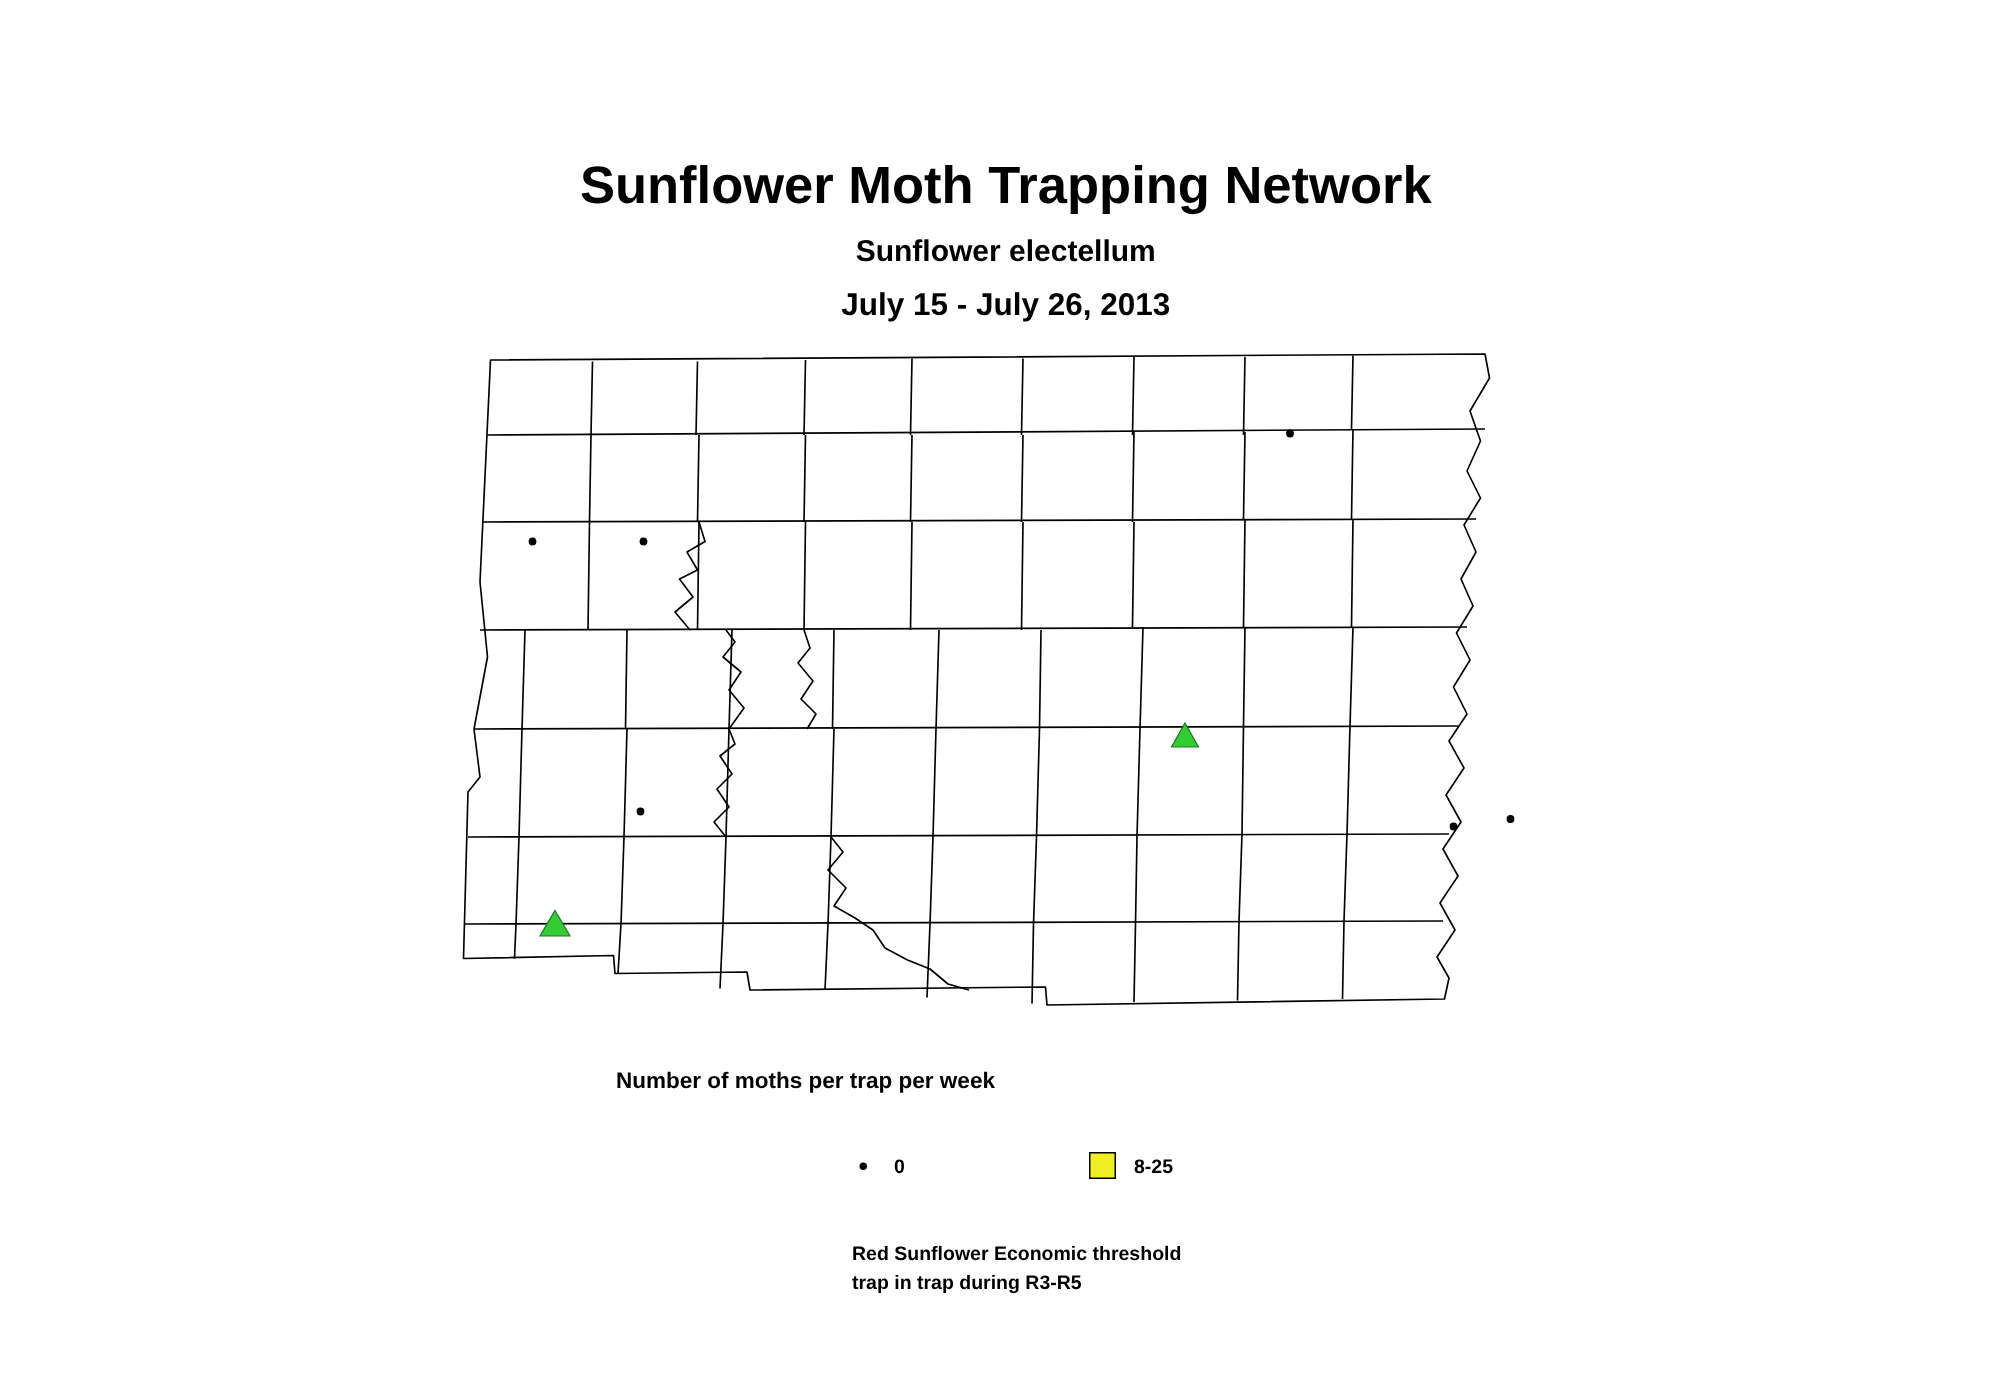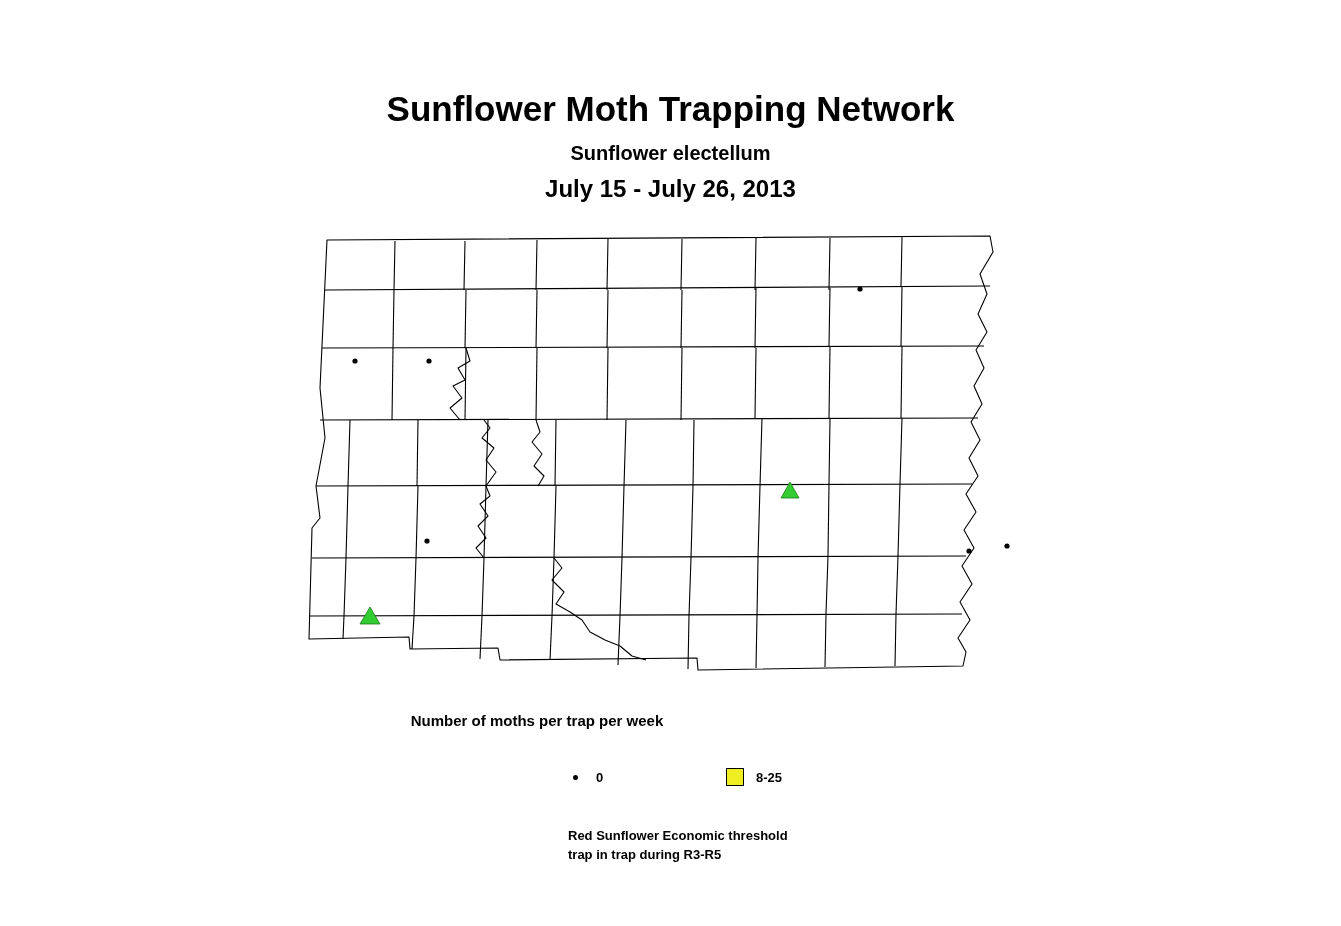--- a/index.html
+++ b/index.html
@@ -17,38 +17,38 @@
   }
   #page {
     position: absolute;
     left: 0; top: 0;
     width: 1341px;
     height: 926px;
   }
   .title-block {
     position: absolute;
     left: 0;
-    top: 88px;
+    top: 103px;
     width: 1341px;
     text-align: center;
   }
   .main-title {
     font-size: 35px;
     font-weight: bold;
     letter-spacing: 0px;
     line-height: 42px;
   }
   .subtitle {
     font-size: 20px;
     font-weight: bold;
     margin-top: 11px;
     line-height: 24px;
   }
   .daterange {
-    font-size: 24px;
+    font-size: 21px;
     font-weight: bold;
     margin-top: 12px;
     line-height: 24px;
   }
   #map-area {
     position: absolute;
     left: 290px;
     top: 228px;
     width: 770px;
     height: 470px;

